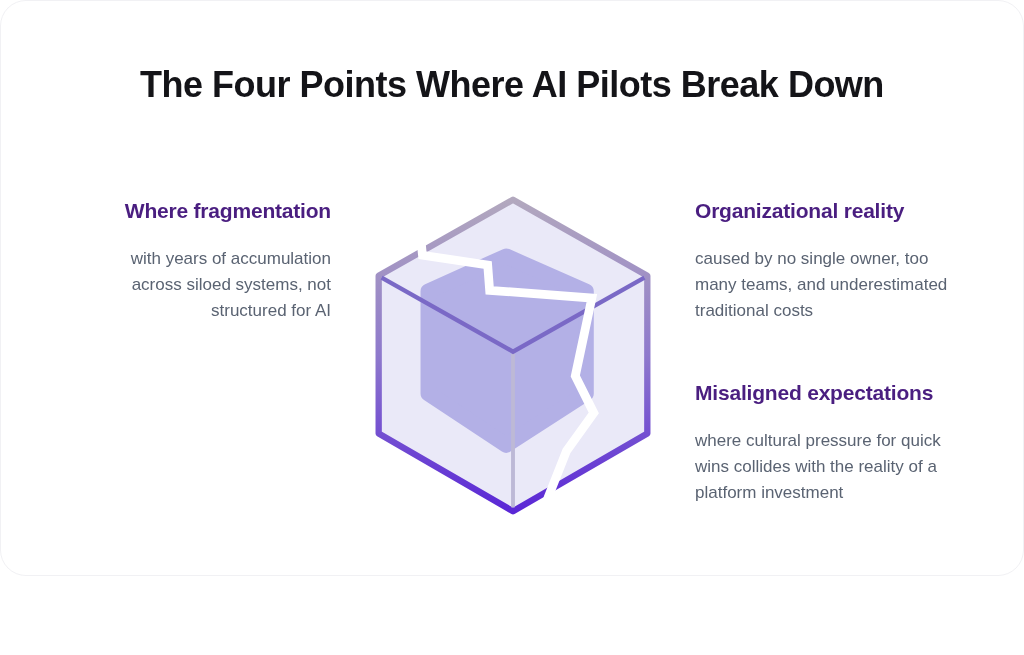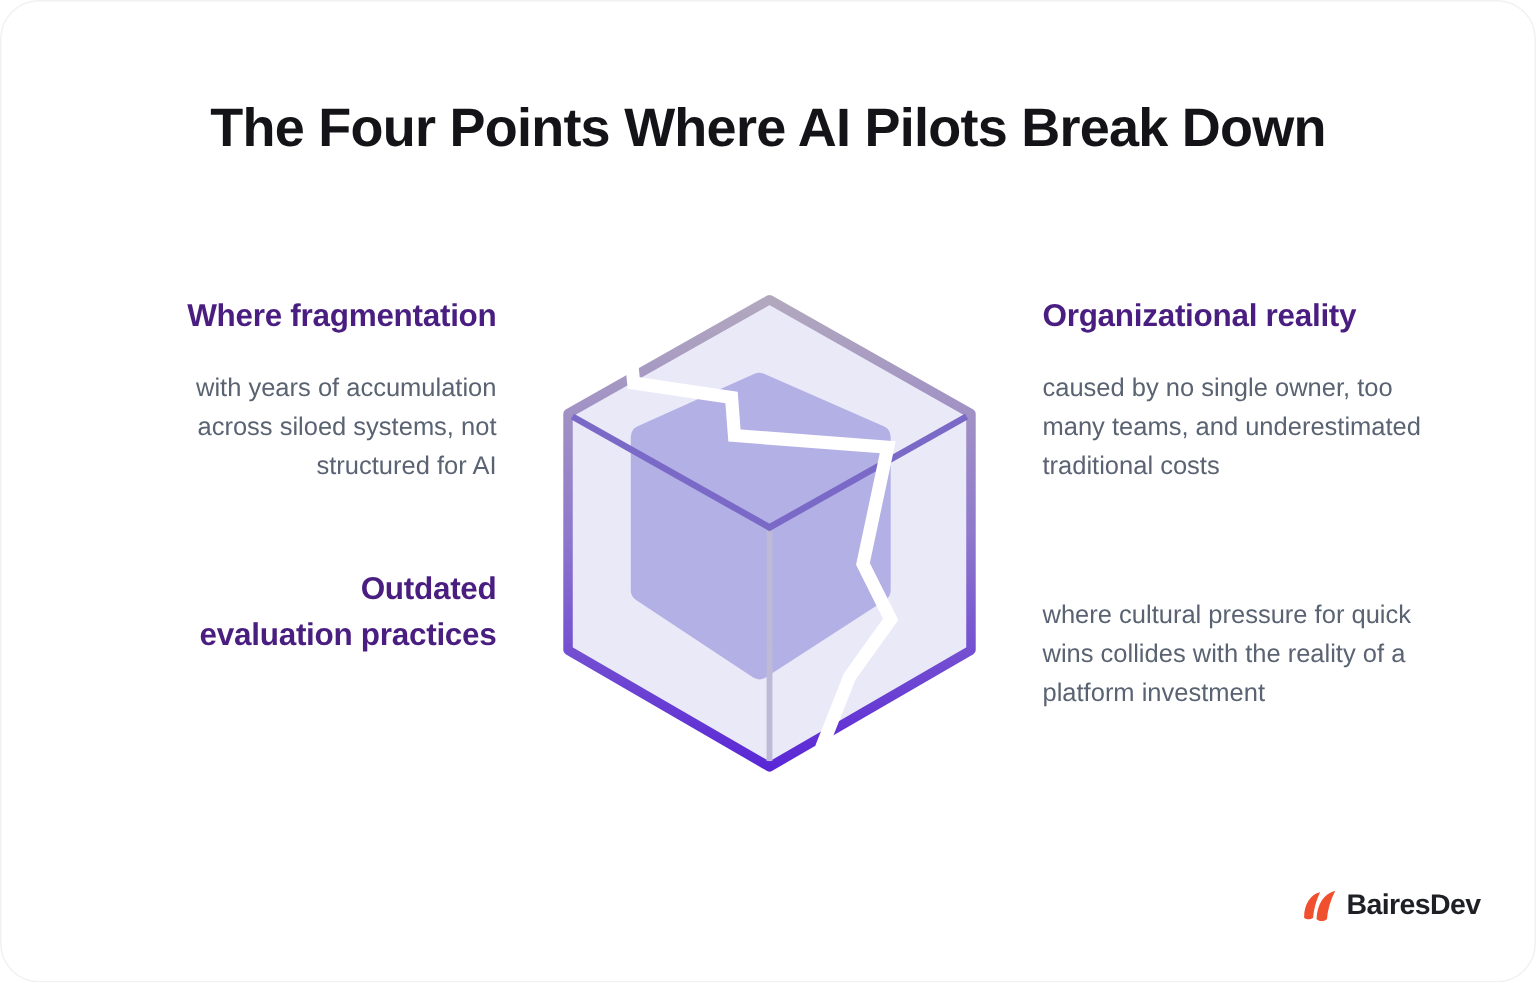--- a/index.html
+++ b/index.html
@@ -8,21 +8,21 @@
     --body-color:#5A6372;
     --logo-orange:#F1502F;
     --logo-text:#1F2026;
     --bg:#FFFFFF;
   }
   *{margin:0;padding:0;box-sizing:border-box;}
   html,body{background:#fff;}
   body{font-family:"Liberation Sans","DejaVu Sans",sans-serif;}
   .card{
     position:relative;
-    width:1024px;height:655px;
+    width:1024px;height:576px;
     background:var(--bg);
     border-radius:26px;
     border:1px solid #f1f1f4;
     overflow:hidden;
   }
   .title{
     position:absolute;left:0;top:62px;width:100%;
     text-align:center;
     font-size:36px;line-height:44px;font-weight:700;
     letter-spacing:-0.5px;
@@ -73,25 +73,24 @@
   </div>
 
   <div class="point pt-tr">
     <h3>Organizational reality</h3>
     <p>caused by no single owner, too
 many teams, and underestimated
 traditional costs</p>
   </div>
 
   <div class="point pt-bl">
-    <h3>Outdated
-evaluation practices</h3>
   </div>
 
   <div class="point pt-br">
+    <h3>Misaligned expectations</h3>
     <p>where cultural pressure for quick
 wins collides with the reality of a
 platform investment</p>
   </div>
 
   <svg class="cube" viewBox="0 0 300 342" aria-hidden="true">
     <defs>
       <linearGradient id="edgeGrad" x1="0" y1="0" x2="0" y2="1">
         <stop offset="0" stop-color="#B2A8BE"></stop>
         <stop offset="0.5" stop-color="#8E79CC"></stop>

